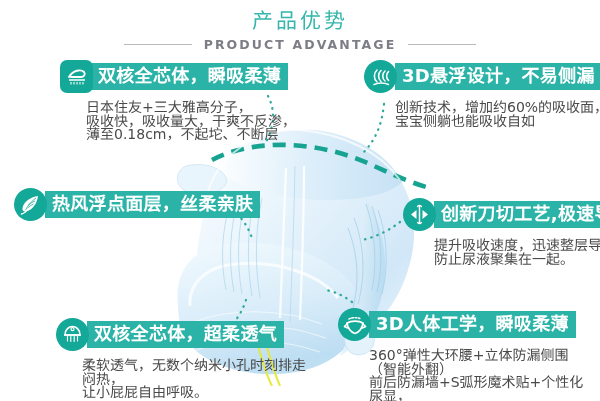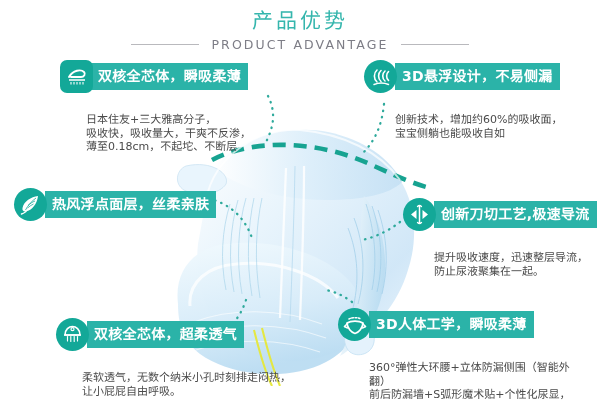--- a/index.html
+++ b/index.html
@@ -33,20 +33,21 @@
     color: #35b6ad;
     letter-spacing: 3px;
     line-height: 26px;
   }
   .subtitle-row {
     display: flex;
     align-items: center;
     justify-content: center;
     gap: 12px;
     margin-top: 3px;
+    font-weight: bold;
   }
   .sub-rule {
     width: 68px;
     height: 1px;
     background: #b9b9bd;
   }
   .title-en {
     font-size: 12.5px;
     color: #7d7d86;
     letter-spacing: 2.1px;
@@ -83,34 +84,34 @@
     display: flex;
     align-items: center;
     justify-content: center;
   }
   .f-icon.circ { border-radius: 50%; }
   .f-icon.rnd  { border-radius: 7px; }
   .f-icon svg { display: block; }
   .f-title {
     background: #2bb3a8;
     color: #ffffff;
-    font-size: 14px;
+    font-size: 18px;
     font-weight: bold;
     letter-spacing: 0.3px;
     padding: 2px 7px 3px 7px;
     height: 22px;
     line-height: 22px;
     white-space: nowrap;
     margin-left: -2px;
   }
   .f-body {
-    font-size: 11px;
+    font-size: 14px;
     color: #4a4a4a;
     line-height: 13.6px;
-    margin-top: 20px;
+    margin-top: 8px;
     white-space: pre-line;
   }
   .feature.left  .f-body { margin-left: 26px; }
   .feature.right .f-body { margin-left: 31px; }
 
   
   #feat-core    { left: 60px;  top: 60px;  }
   #feat-float   { left: 364px; top: 60px;  }
   #feat-surface { left: 14px;  top: 188px; }
   #feat-cut     { left: 403px; top: 198px; }

